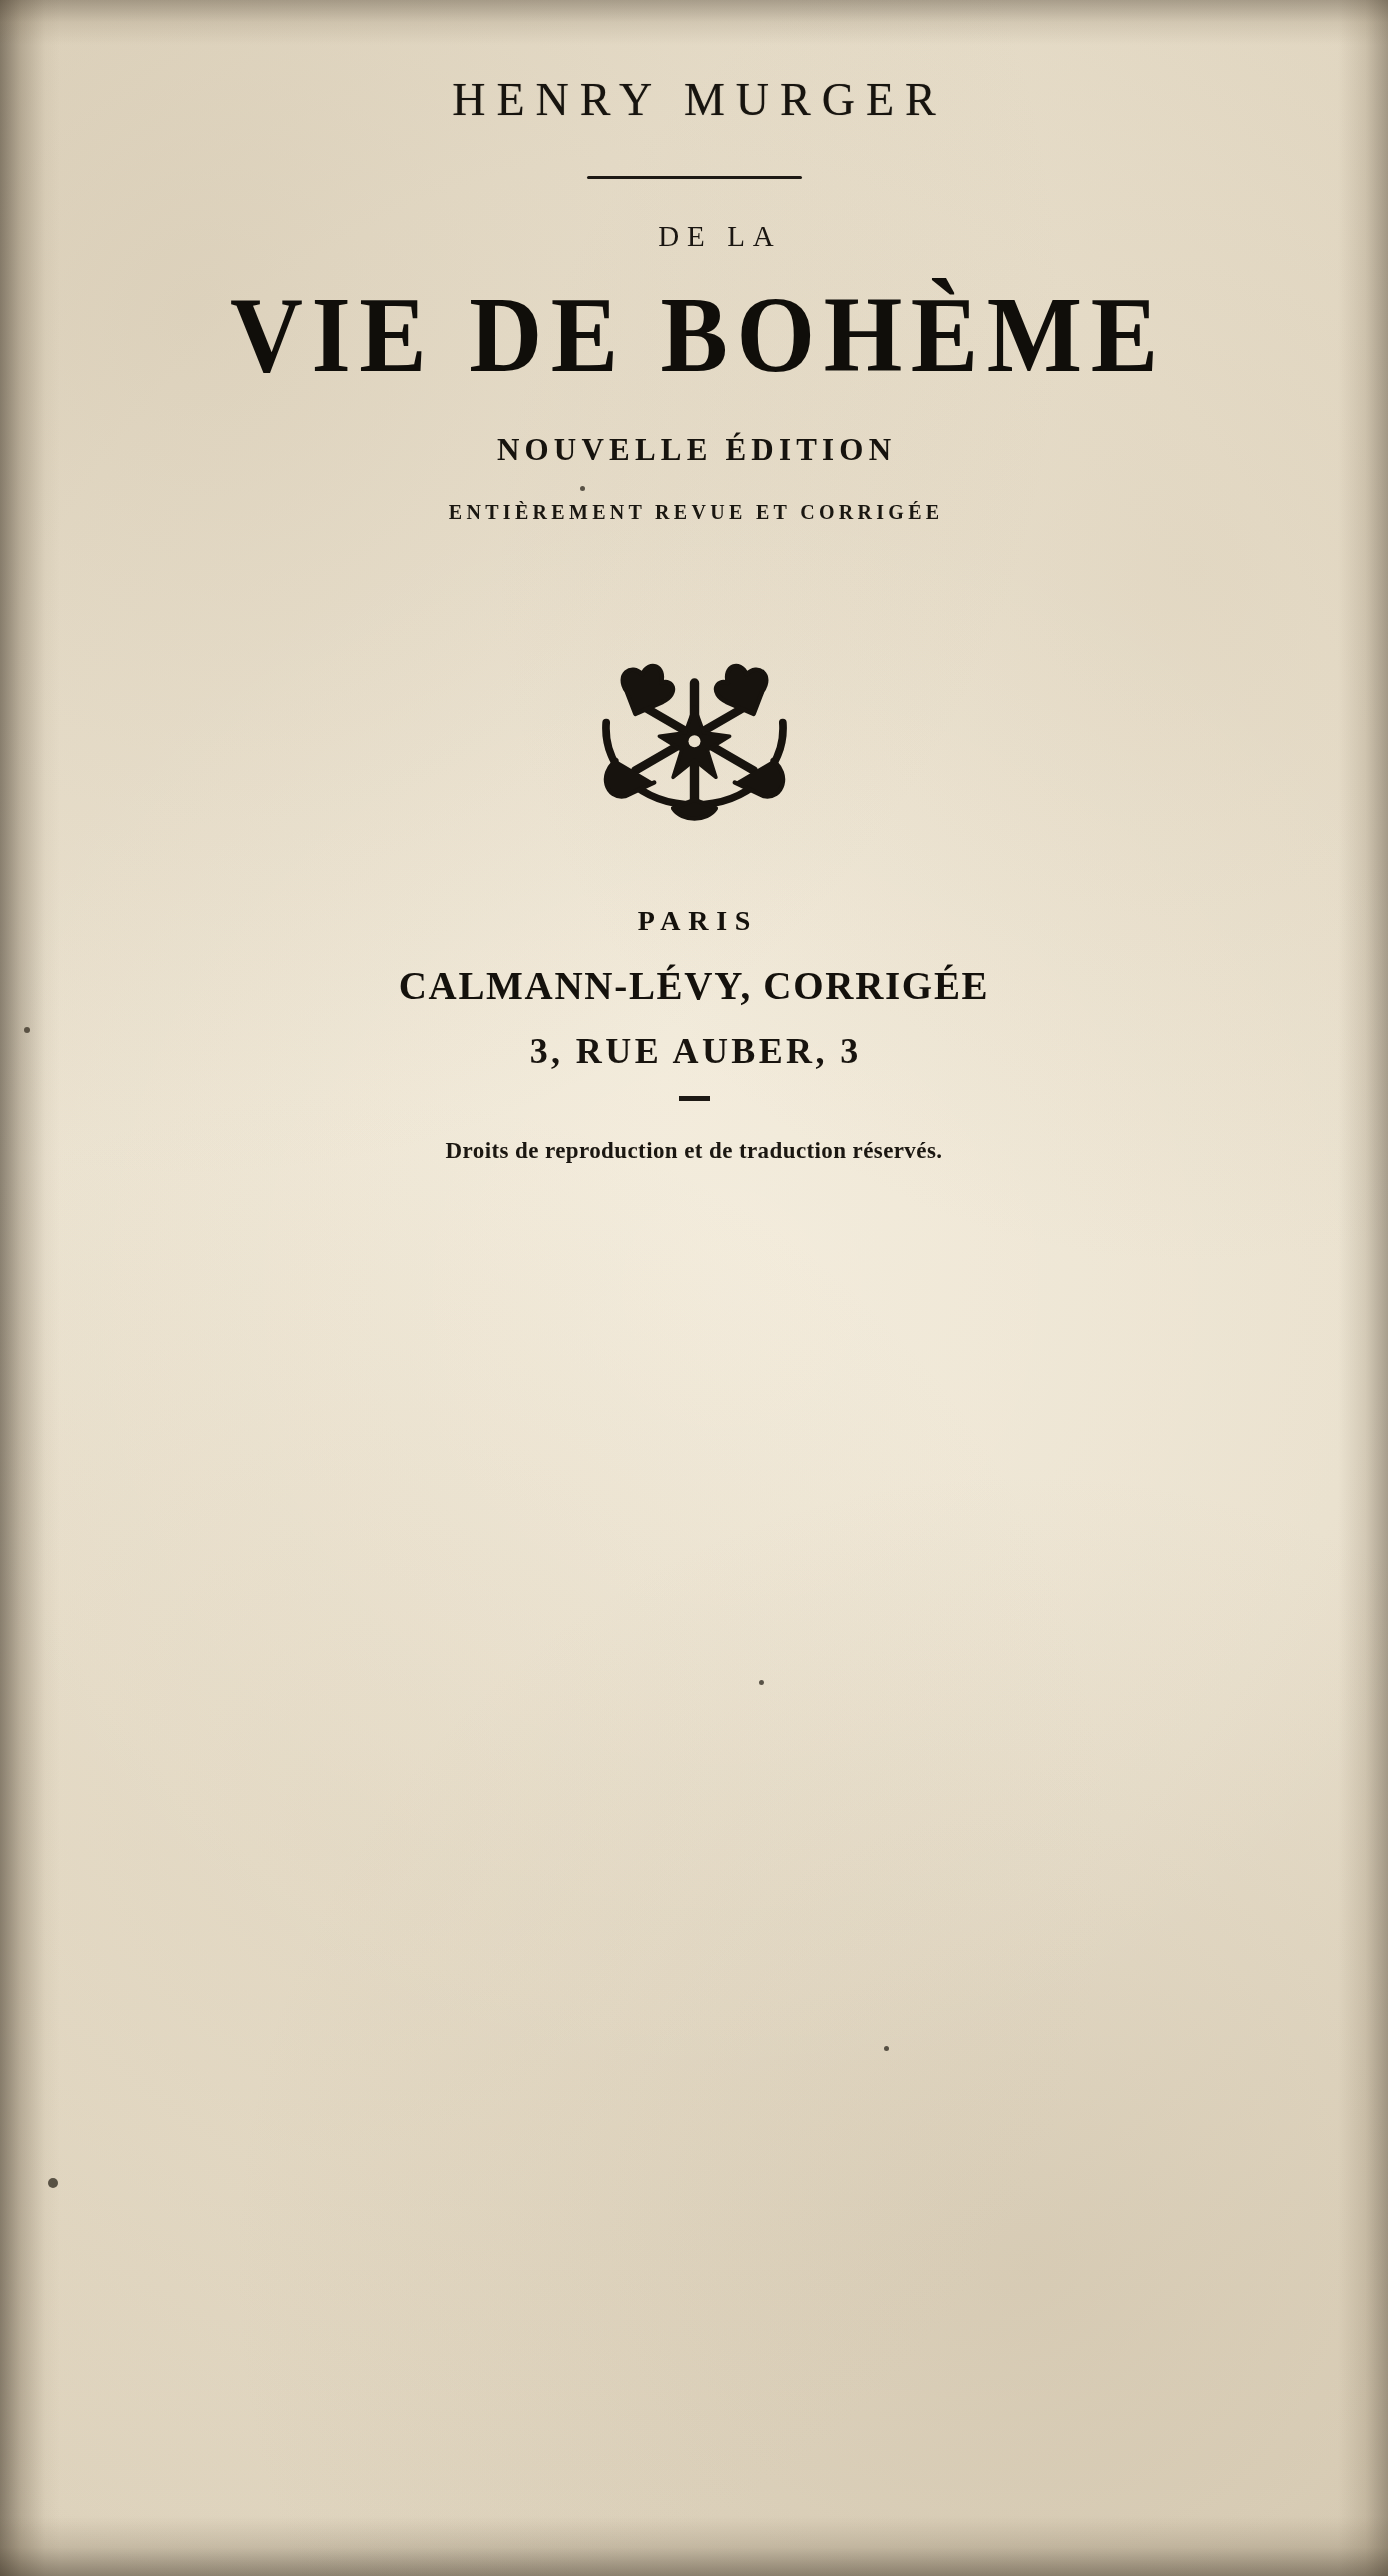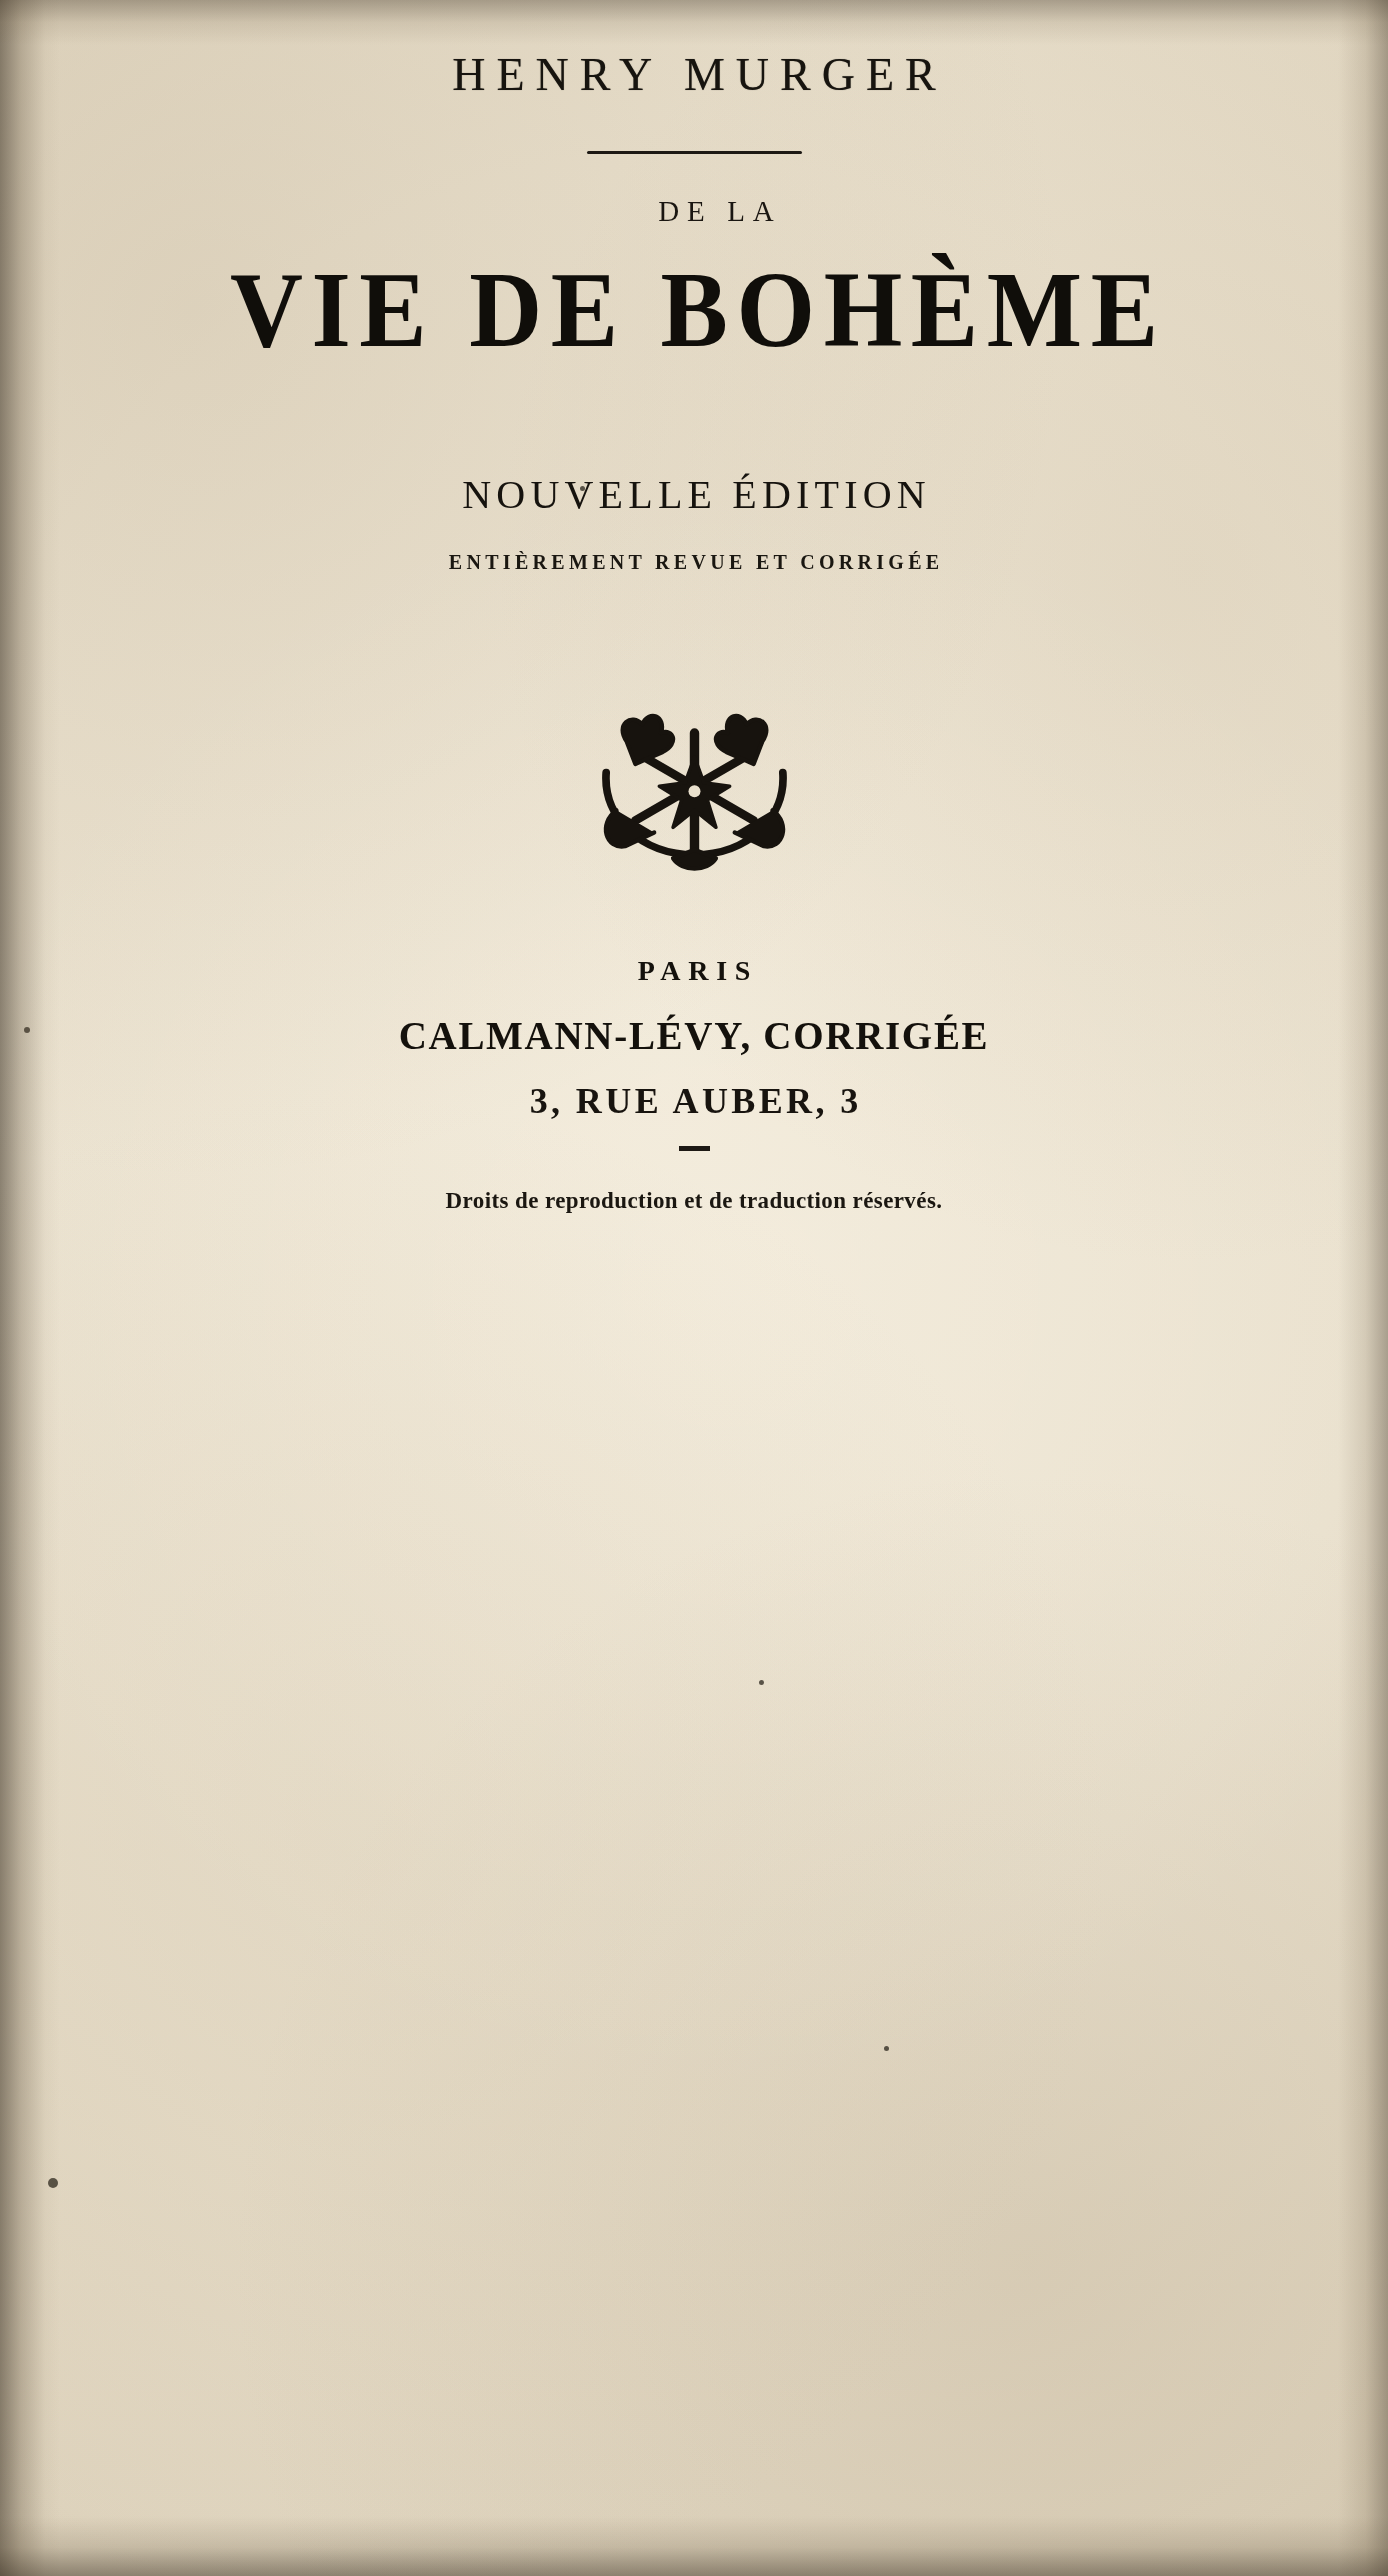--- a/index.html
+++ b/index.html
@@ -71,21 +71,21 @@
   .content {
     position: absolute;
     left: 0;
     top: 0;
     width: 1388px;
     text-align: center;
     color: #14110d;
   }
 
   .author {
-    margin-top: 48px;
+    margin-top: 73px;
     font-size: 46px;
     letter-spacing: 11px;
     font-weight: 400;
     text-indent: 11px;
     color: #17140f;
     text-shadow: 0 0 0.9px rgba(20,17,13,0.5);
   }
 
   .rule-short {
     width: 215px;
@@ -117,23 +117,23 @@
     font-size: 101px;
     font-weight: 700;
     letter-spacing: 8.6px;
     text-indent: 8.6px;
     color: #100e0a;
     line-height: 1.05;
     transform: scaleY(1.07);
   }
 
   .edition {
-    margin-top: 108px;
-    font-size: 40px;
-    font-weight: 400;
+    margin-top: 44px;
+    font-size: 31px;
+    font-weight: 700;
     letter-spacing: 5.2px;
     text-indent: 5.2px;
     color: #16130e;
   }
 
   .edition-sub {
     margin-top: 33px;
     font-size: 20px;
     font-weight: 700;
     letter-spacing: 4.3px;

